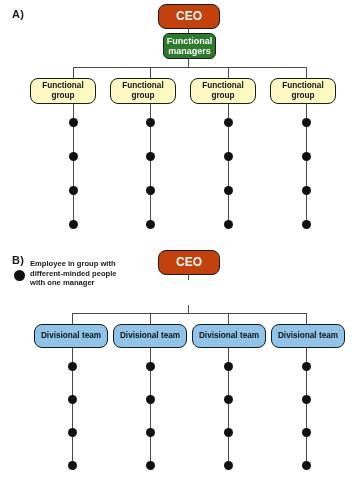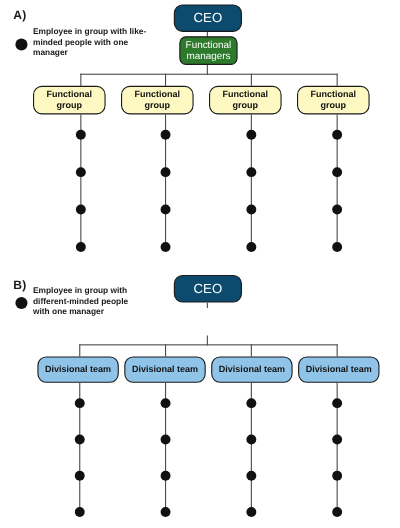--- a/index.html
+++ b/index.html
@@ -41,26 +41,26 @@
   .box{
     position:absolute;
     box-sizing:border-box;
     border-radius:7px;
     border:1.3px solid #1a1a1a;
     display:flex;align-items:center;justify-content:center;
     text-align:center;
     line-height:10.5px;
   }
   .box-ceo{
-    background:#0c4a6e;color:#ffffff;
-    font-size:12px;font-weight:400;
+    background:#c2410c;color:#ffffff;
+    font-size:12px;font-weight:700;
     border-radius:8px;
   }
   .box-mgr{
-    color:#ffffff;font-size:9px;font-weight:400;
+    color:#ffffff;font-size:9px;font-weight:700;
     border-radius:6px;
   }
   .box-mgr.green{background:#2d7a2d;}
   .box-mgr.blue{background:#1878c8;}
   .box-unit{
     font-size:8.2px;font-weight:700;color:#111111;
     border-radius:8px;
   }
   .box-unit.green{background:#fef9c3;}
   .box-unit.blue{background:#8fc4e8;}
@@ -74,24 +74,20 @@
   }
   .chain{position:absolute;width:1.4px;background:#4a4a4a;}
 </style>
 </head>
 <body>
 
 <div class="section" id="section-a">
 
   <div class="section-label" style="left:12px;top:8px;">A)</div>
 
-  <div class="legend" style="left:14px;top:24px;">
-    <div class="legend-dot"></div>
-    <div class="legend-text">Employee in group with like-minded people with one manager</div>
-  </div>
 
   <div class="box box-ceo" style="left:158px;top:4px;width:62px;height:25px;">CEO</div>
 
   <div class="vline" style="left:188px;top:29px;height:5px;"></div>
 
   <div class="box box-mgr green" style="left:163px;top:33px;width:53px;height:26px;">Functional managers</div>
 
   <div class="vline" style="left:188px;top:59px;height:9px;"></div>
   <div class="hline" style="left:73px;top:67px;width:234px;"></div>
 

